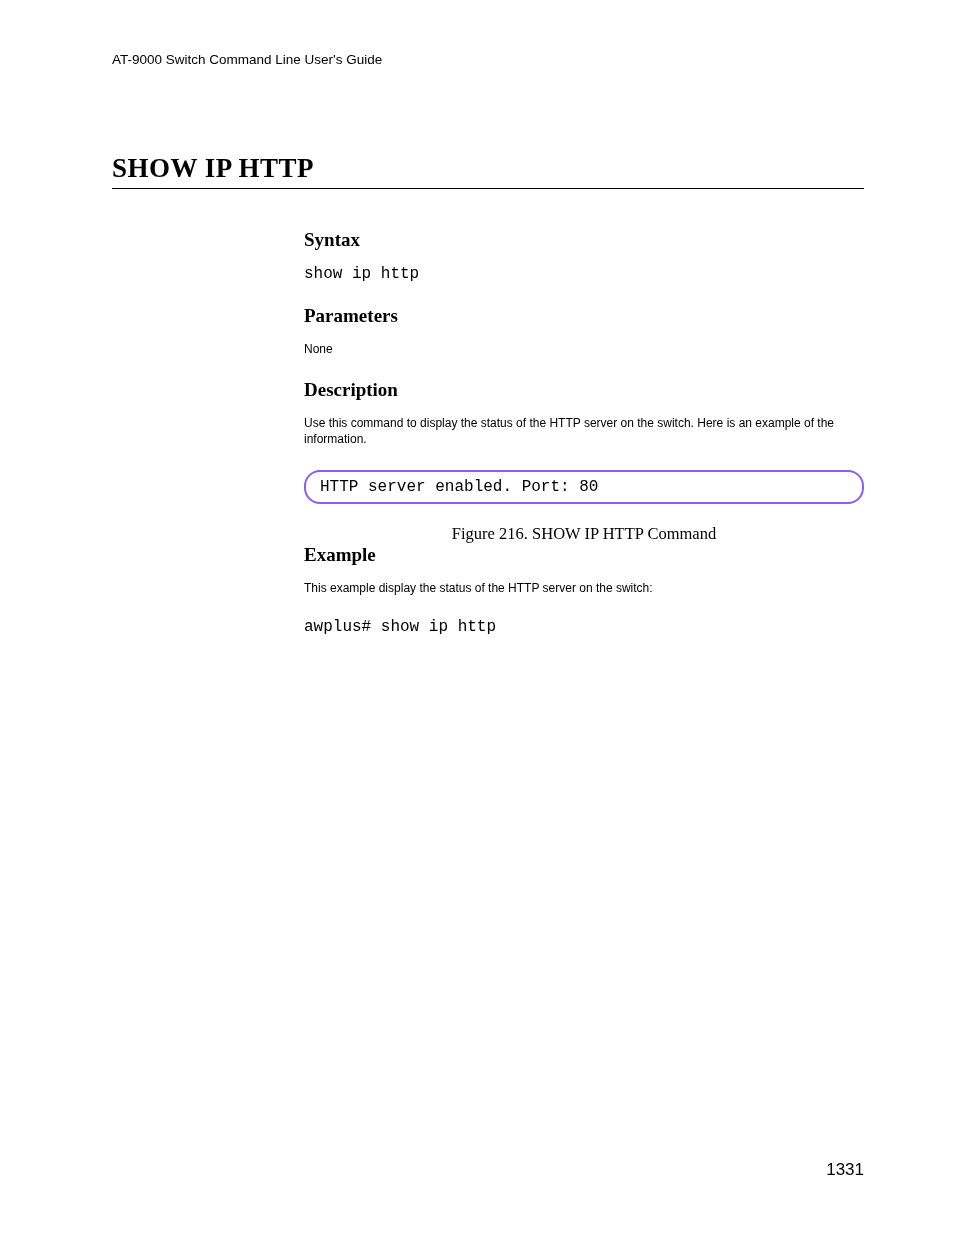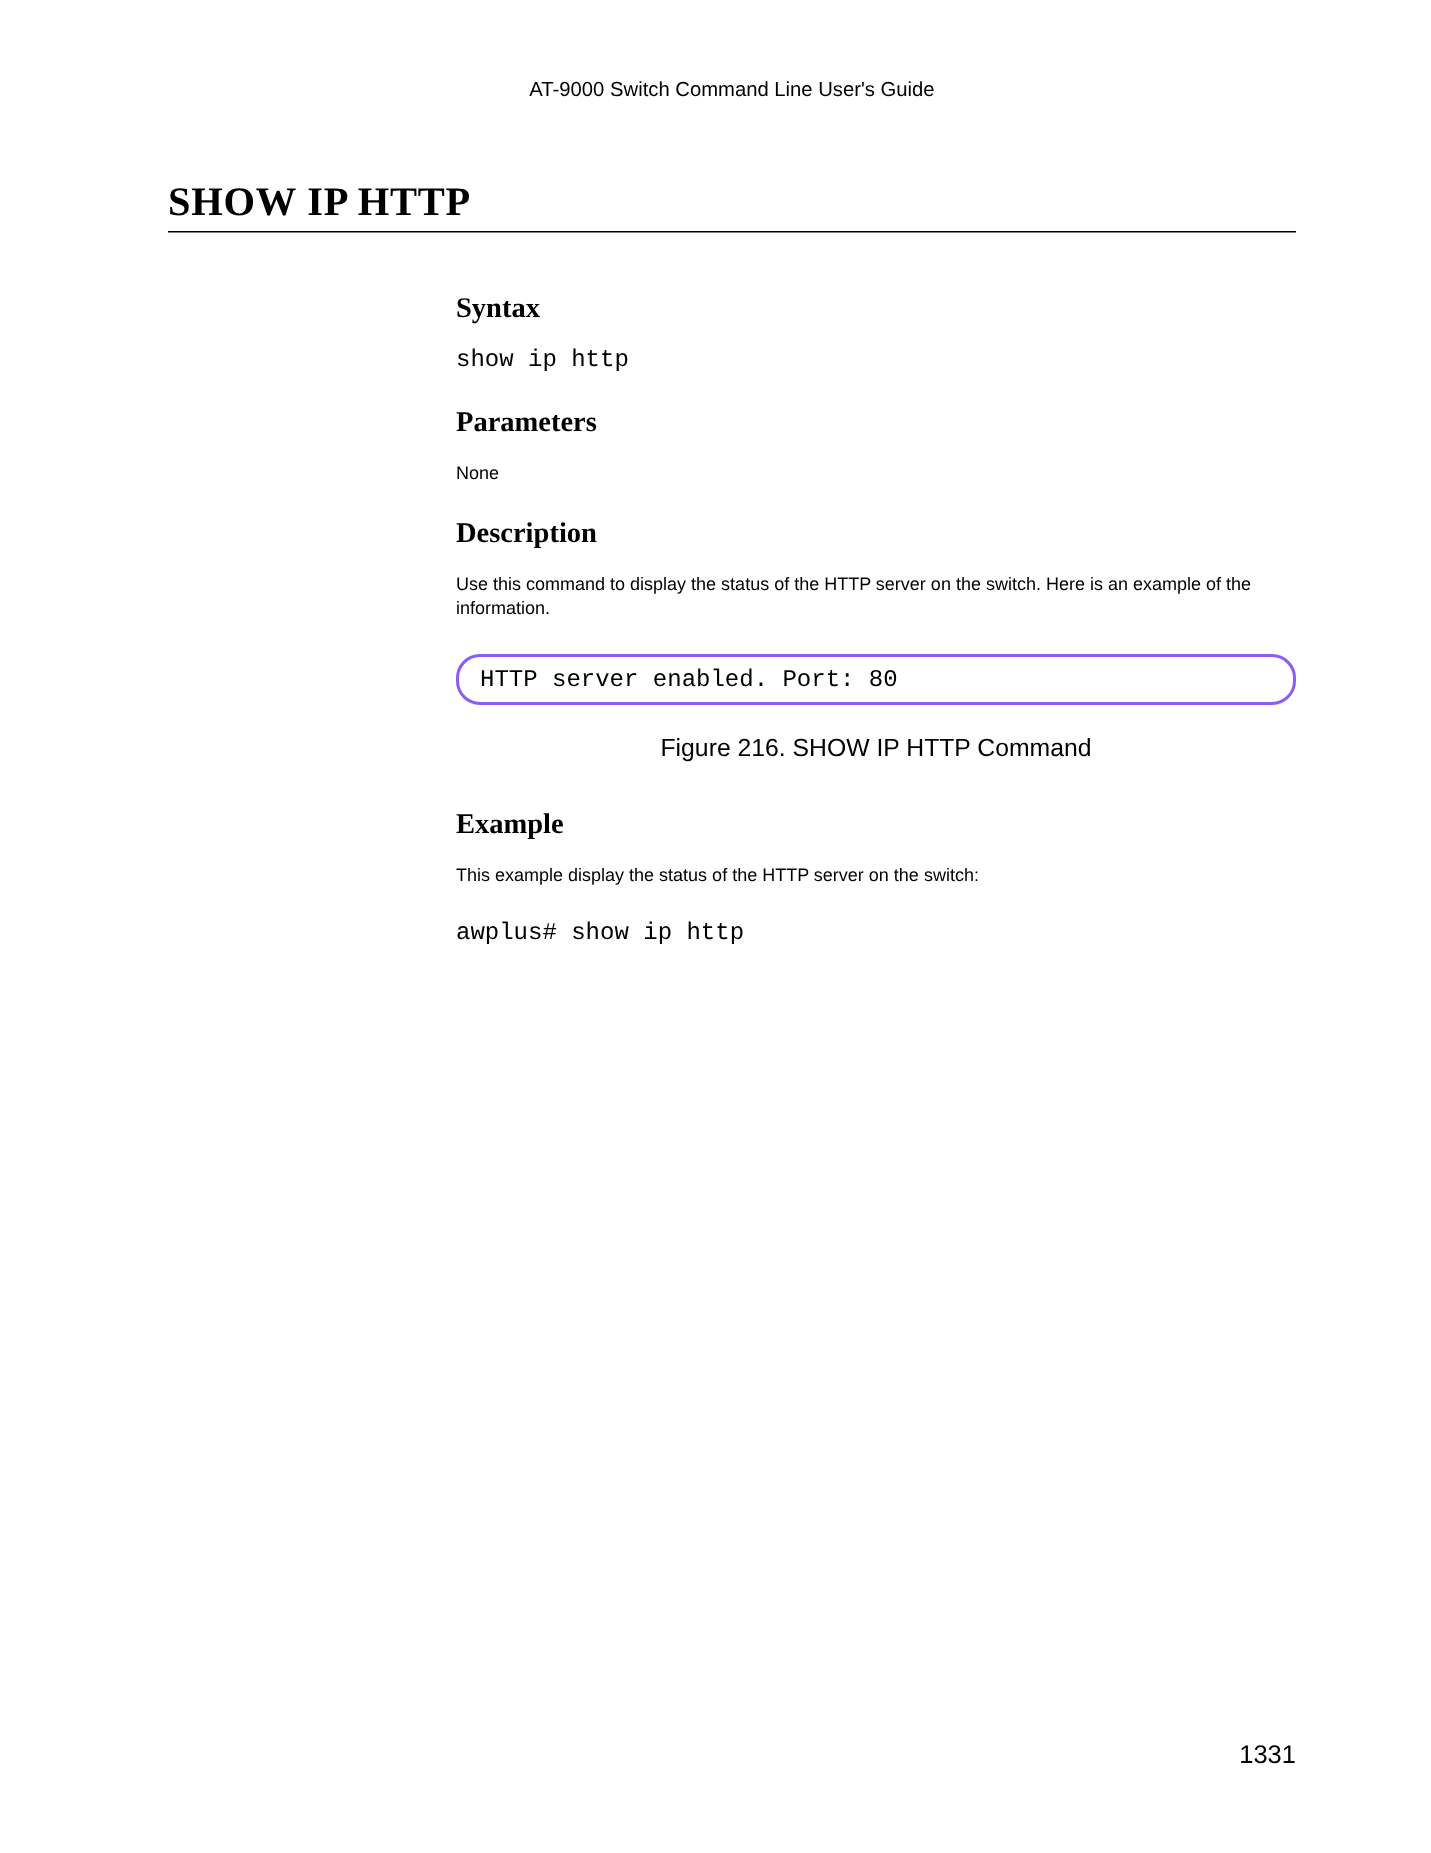--- a/index.html
+++ b/index.html
@@ -8,24 +8,24 @@
       height: 1235px;
       background: #fff;
       font-family: Arial, Helvetica, sans-serif;
       color: #000;
       position: relative;
     }
     .page {
       padding: 52px 90px 0 112px;
     }
     .running-header {
-      text-align: center;
+      text-align: left;
       font-size: 13.5px;
       font-family: Arial, Helvetica, sans-serif;
-      margin-bottom: 52px;
+      margin-bottom: 86px;
     }
     .page-title {
       font-family: "Times New Roman", Times, serif;
       font-weight: bold;
       font-size: 27px;
       letter-spacing: 0.5px;
       border-bottom: 1.5px solid #000;
       padding-bottom: 4px;
       margin-bottom: 40px;
     }
@@ -54,23 +54,22 @@
       border: 2px solid #8b5cf6;
       border-radius: 16px;
       padding: 6px 14px 6px 14px;
       margin-bottom: 20px;
       font-family: "Courier New", Courier, monospace;
       font-size: 16px;
       white-space: pre;
     }
     .figure-caption {
       text-align: center;
-      font-family: Liberation Sans, sans-serif;
+      font-family: Liberation Serif, serif;
       font-size: 16.5px;
-      margin-bottom: 30px;
     }
     .page-number {
       position: absolute;
       bottom: 55px;
       right: 90px;
       font-family: Arial, Helvetica, sans-serif;
       font-size: 17px;
     }
   </style>
 </head>

